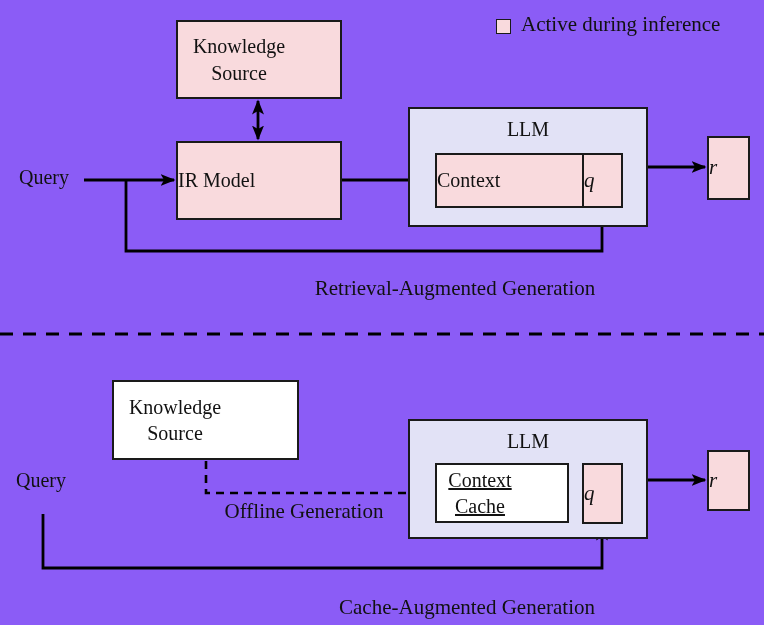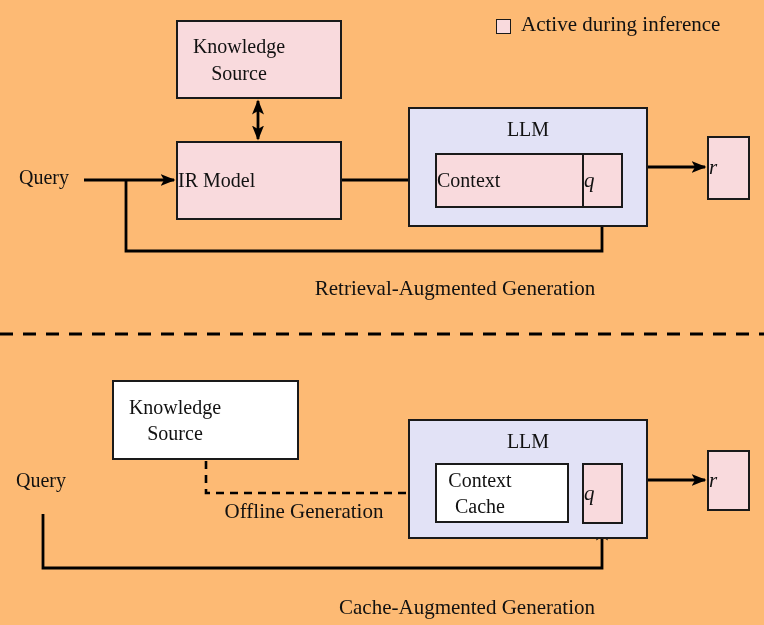--- a/index.html
+++ b/index.html
@@ -6,21 +6,21 @@
     margin: 0;
     padding: 0;
     background: #ffffff;
     font-family: "Liberation Serif", "DejaVu Serif", serif;
     color: #111111;
   }
   .stage {
     position: relative;
     width: 764px;
     height: 625px;
-    background: #fdba74;
+    background: #8b5cf6;
     overflow: hidden;
   }
   .wires {
     position: absolute;
     left: 0;
     top: 0;
     width: 764px;
     height: 625px;
     pointer-events: none;
   }
@@ -144,21 +144,21 @@
   <div class="box fill-white" style="left:112px; top:380px; width:187px; height:80px;">
     <span class="lbl-narrow">Knowledge Source</span>
   </div>
 
   <div class="caption" style="left:204px; top:499px; width:200px; font-size:21px;">Offline Generation</div>
 
   <div class="box fill-lav llm-group" style="left:408px; top:419px; width:240px; height:120px;">
     <div class="llm-title">LLM</div>
   </div>
 
-  <div class="box fill-white" style="left:435px; top:463px; width:134px; height:60px;">
+  <div class="box fill-white" style="left:435px; top:463px; width:134px; height:60px;text-decoration:underline;">
     <span class="lbl-narrow-sm">Context Cache</span>
   </div>
 
   <div class="box fill-pink" style="left:582px; top:463px; width:41px; height:61px;">
     <span class="tok">q</span>
   </div>
 
   <div class="box fill-pink" style="left:707px; top:450px; width:43px; height:61px;">
     <span class="tok">r</span>
   </div>

